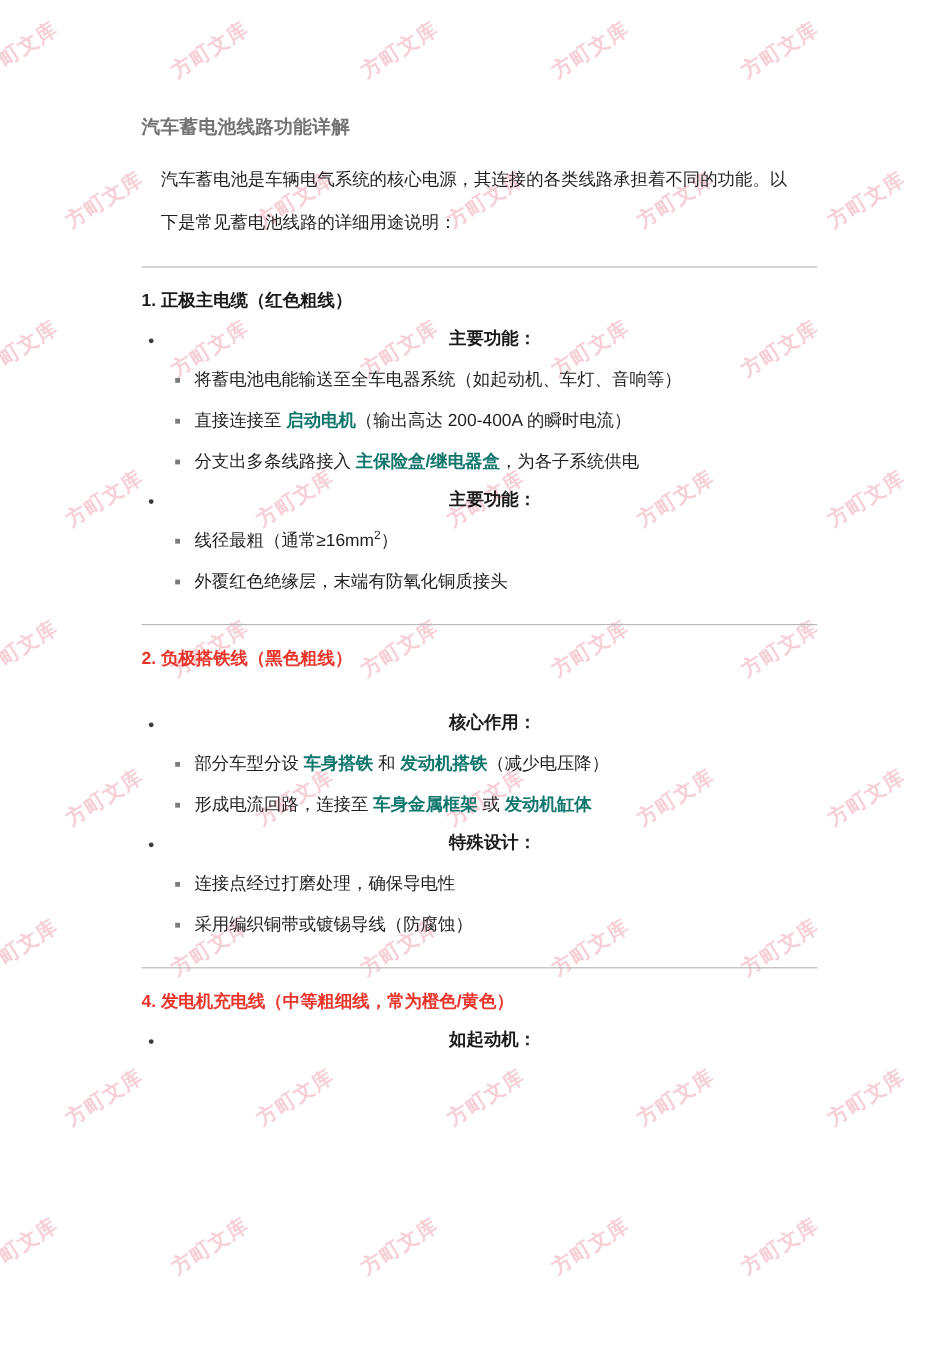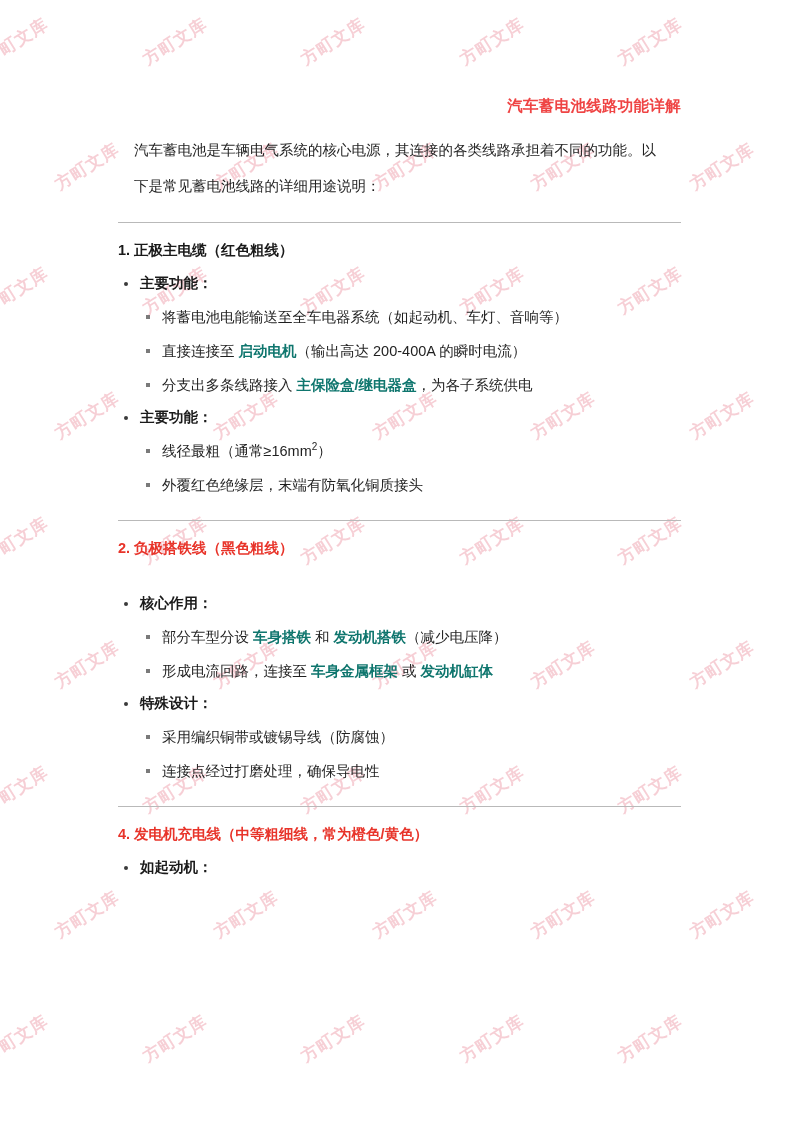--- a/index.html
+++ b/index.html
@@ -41,22 +41,21 @@
     z-index: 2;
     padding: 96px 112px 0 118px;
     box-sizing: border-box;
   }
 
   h1.doc-title {
     font-size: 15.5px;
     font-weight: 700;
     margin: 0 0 16px 0;
     letter-spacing: 0.3px;
-    color: #ef4444;
-    text-align: right;
+    color: #737373;
   }
 
   p.para {
     font-size: 14.5px;
     line-height: 2.45;
     margin: 16px;
     color: #1f1f1f;
   }
 
   hr.rule {
@@ -80,20 +79,21 @@
     margin: 0;
     padding: 0;
   }
   ul.lvl1 > li.head {
     position: relative;
     font-size: 14.5px;
     font-weight: 700;
     line-height: 2.2;
     padding-left: 22px;
     color: #1a1a1a;
+    text-align: center;
   }
   ul.lvl1 > li.head::before {
     content: "";
     position: absolute;
     left: 6px;
     top: 14px;
     width: 4px;
     height: 4px;
     background: #3a3a3a;
     border-radius: 50%;
@@ -210,22 +210,22 @@
     <li class="head">核心作用：</li>
     <li>
       <ul class="lvl2">
         <li class="item"><span>部分车型分设 <span class="b">车身搭铁</span> 和 <span class="b">发动机搭铁</span>（减少电压降）</span></li>
         <li class="item"><span>形成电流回路，连接至 <span class="b">车身金属框架</span> 或 <span class="b">发动机缸体</span></span></li>
       </ul>
     </li>
     <li class="head">特殊设计：</li>
     <li>
       <ul class="lvl2">
+        <li class="item"><span>连接点经过打磨处理，确保导电性</span></li>
         <li class="item"><span>采用编织铜带或镀锡导线（防腐蚀）</span></li>
-        <li class="item"><span>连接点经过打磨处理，确保导电性</span></li>
       </ul>
     </li>
   </ul>
 
   <hr class="rule">
 
   <h2 class="sec-title red">4. 发电机充电线（中等粗细线，常为橙色/黄色）</h2>
   <ul class="lvl1">
     <li class="head">如起动机：</li>
   </ul>

